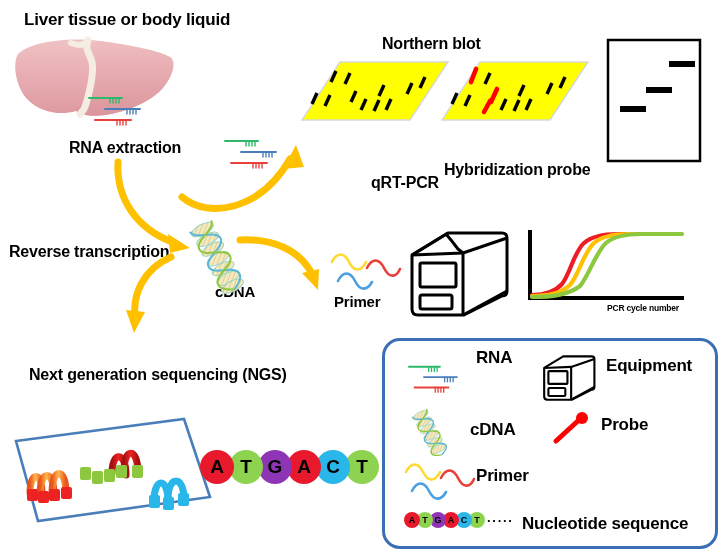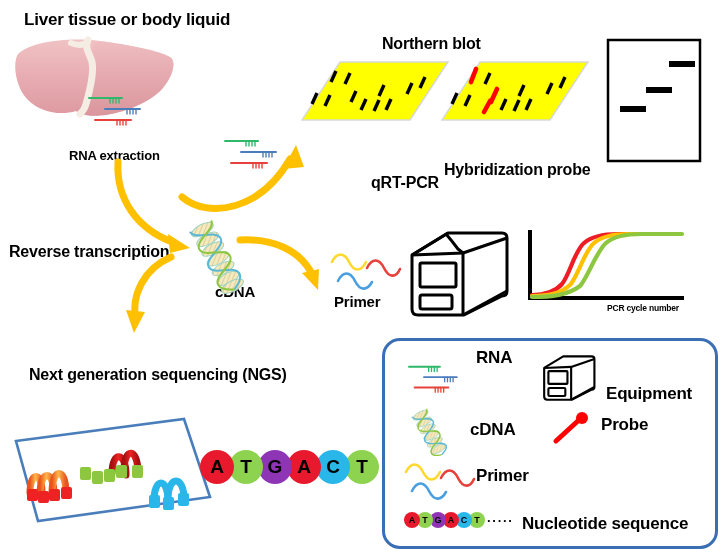--- a/index.html
+++ b/index.html
@@ -10,21 +10,21 @@
   svg{overflow:visible;}
   .abs{position:absolute;}
 </style>
 </head>
 <body>
 
 <div class="stage">
 
   <div class="lbl" style="left:24px;top:10px;font-size:17px;">Liver tissue or body liquid</div>
 
-  <div class="lbl" style="left:69px;top:148px;font-size:13px;">RNA extraction</div>
+  <div class="lbl" style="left:69px;top:139px;font-size:16px;">RNA extraction</div>
 
   <div class="lbl" style="left:364px;top:35px;font-size:16px;margin-left:18px;">Northern blot</div>
 
   <div class="lbl" style="left:444px;top:126px;font-size:16px;margin-top:35px;">Hybridization probe</div>
 
   <div class="lbl" style="left:371px;top:174px;font-size:16px;text-align:center;">qRT-PCR</div>
 
   <div class="lbl" style="left:9px;top:243px;font-size:16px;">Reverse transcription</div>
 
   <div class="lbl" style="left:215px;top:283px;font-size:15px;">cDNA</div>
@@ -356,21 +356,21 @@
     <g fill="#fff" stroke="#000" stroke-width="4" stroke-linejoin="round">
       <path d="M6,26 L42,4 L96,4 Q101,4 101,9 L101,62 Q101,67 96,67 L58,86 L12,86
                Q6,86 6,80 Z"></path>
       <path d="M57,24 L57,86" fill="none"></path>
       <path d="M6,26 L57,24 L101,9" fill="none"></path>
       <path d="M57,86 L101,62" fill="none"></path>
       <rect x="14" y="32" width="36" height="24" rx="1.5"></rect>
       <rect x="14" y="64" width="32" height="15" rx="2"></rect>
     </g>
   </svg>
-  <div class="lbl" style="left:606px;top:384px;font-size:17px;">Equipment</div>
+  <div class="lbl" style="left:606px;top:356px;font-size:17px;">Equipment</div>
 
   <svg class="abs" style="left:404px;top:406px;" width="52" height="54" viewBox="0 0 62 78">
     <g transform="rotate(-28 31 39)">
       <g>
         <ellipse cx="31" cy="10" rx="12" ry="5" fill="url(#hatch)" stroke="#9fd3c0" stroke-width="1"></ellipse>
         <ellipse cx="31" cy="21" rx="12" ry="5" fill="url(#hatch)" stroke="#9fd3c0" stroke-width="1"></ellipse>
         <ellipse cx="31" cy="32" rx="12" ry="5" fill="url(#hatch)" stroke="#9fd3c0" stroke-width="1"></ellipse>
         <ellipse cx="31" cy="43" rx="12" ry="5" fill="url(#hatch)" stroke="#9fd3c0" stroke-width="1"></ellipse>
         <ellipse cx="31" cy="54" rx="12" ry="5" fill="url(#hatch)" stroke="#9fd3c0" stroke-width="1"></ellipse>
         <ellipse cx="31" cy="65" rx="12" ry="5" fill="url(#hatch)" stroke="#9fd3c0" stroke-width="1"></ellipse>

